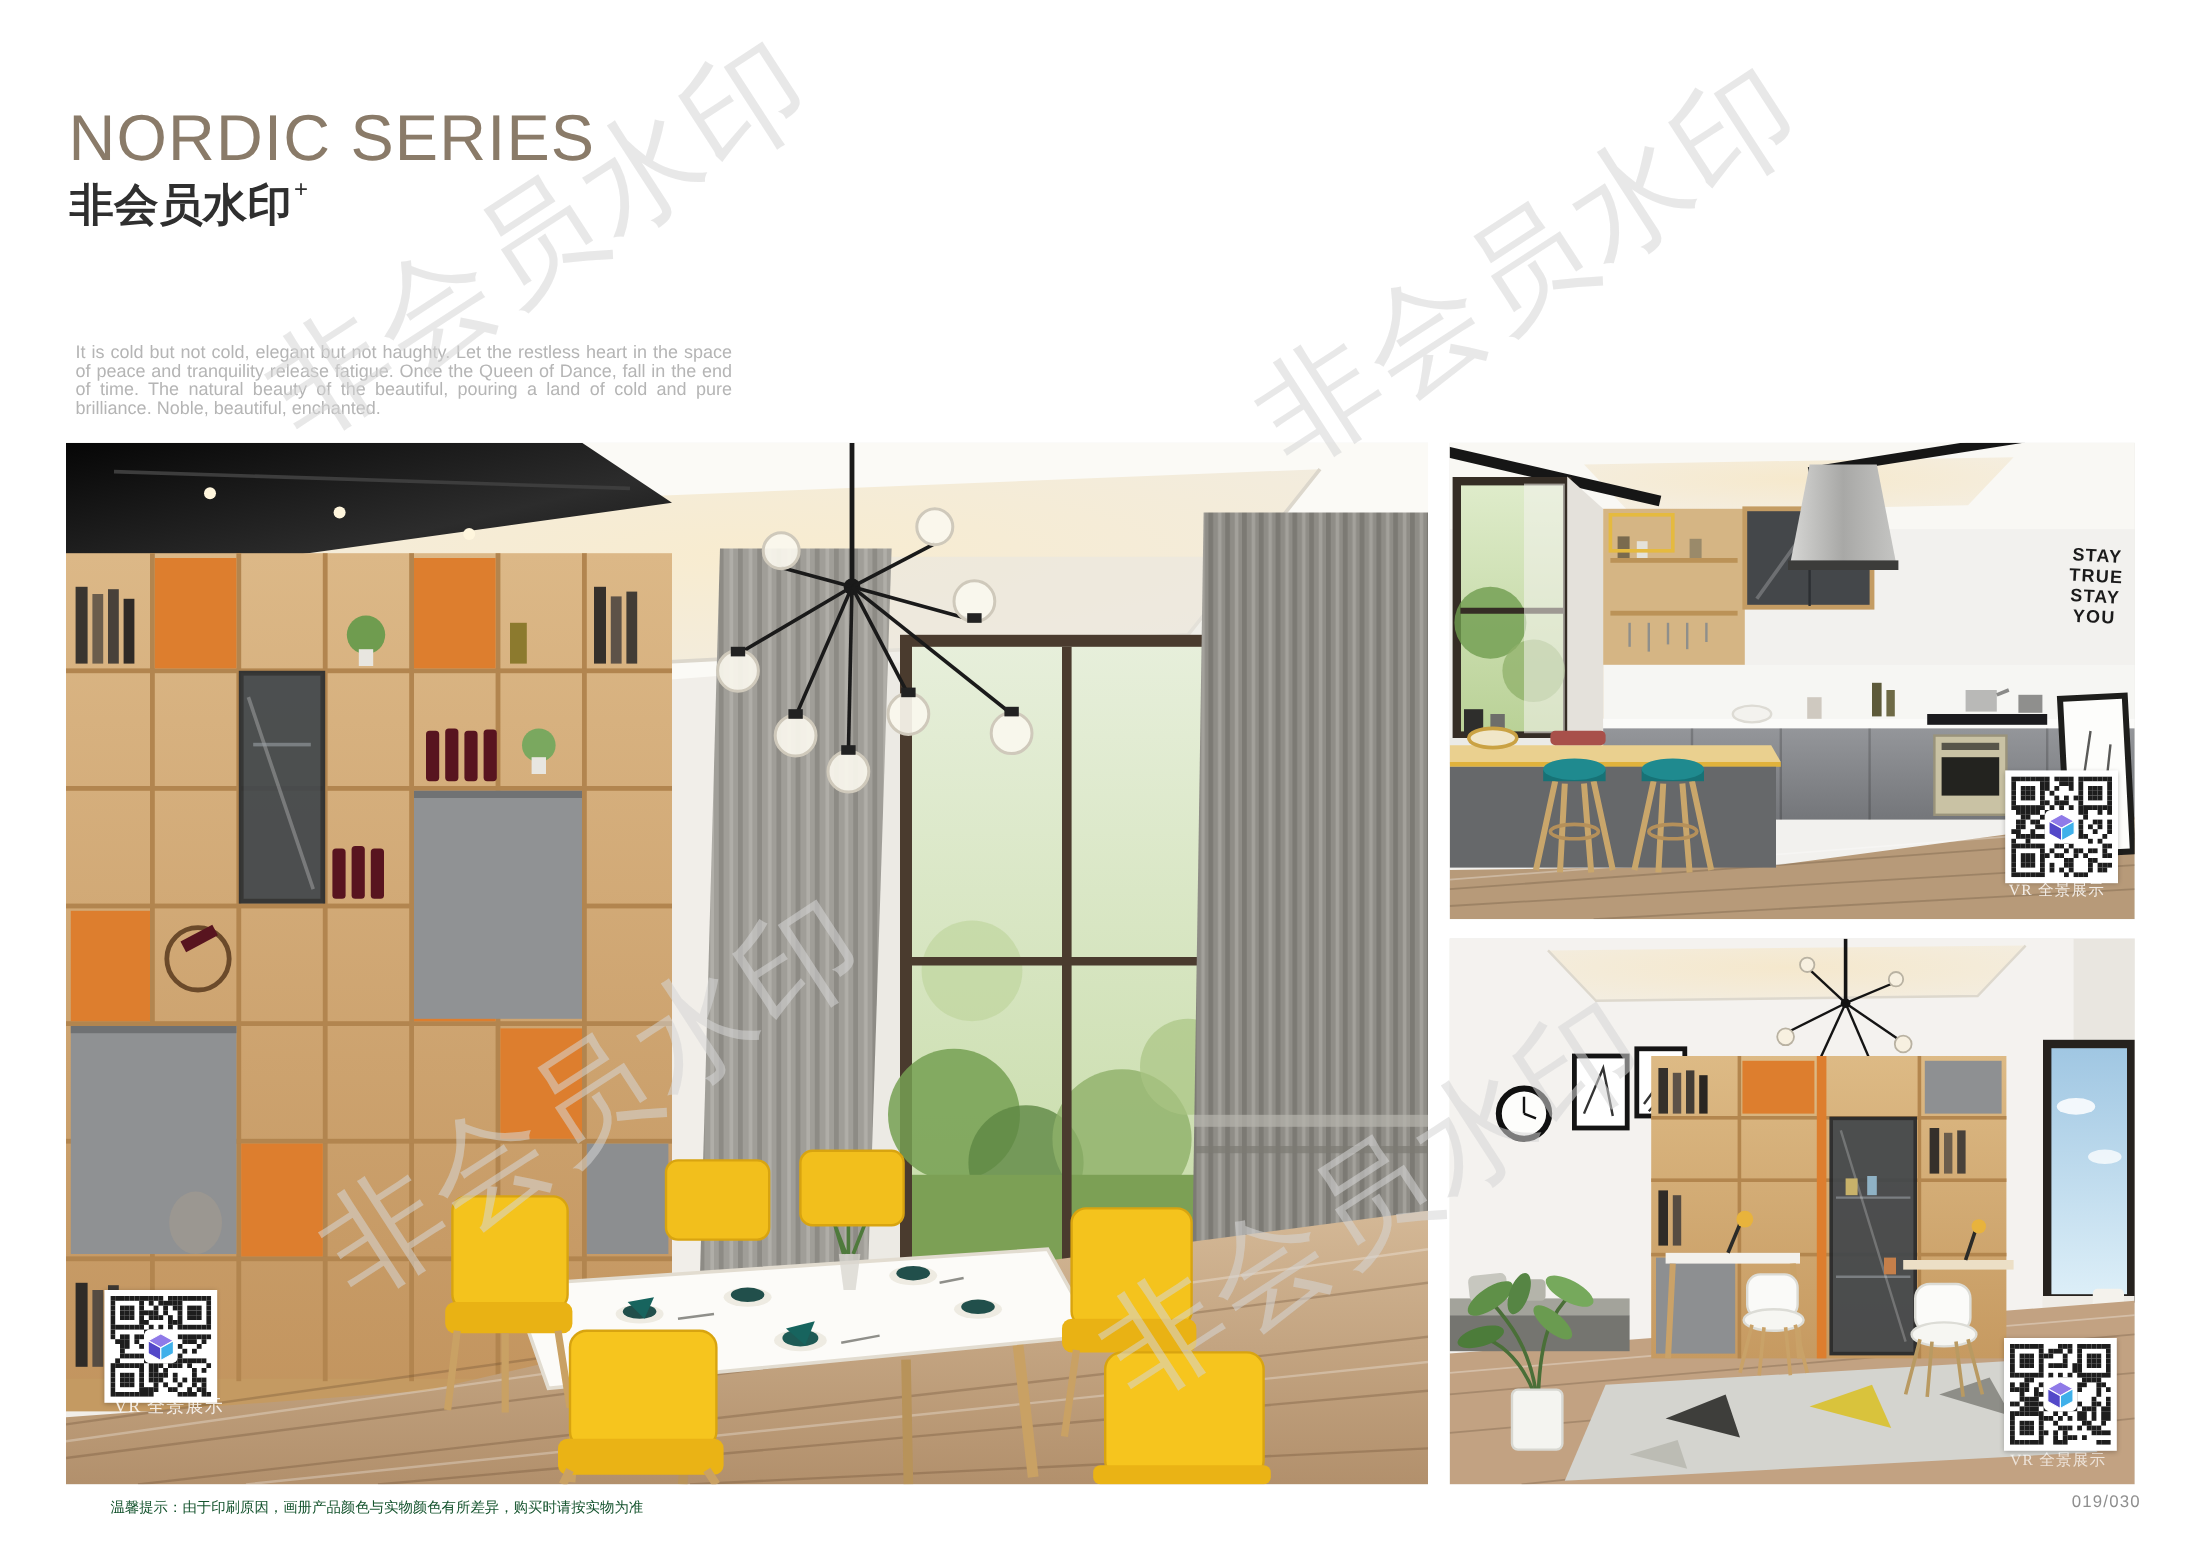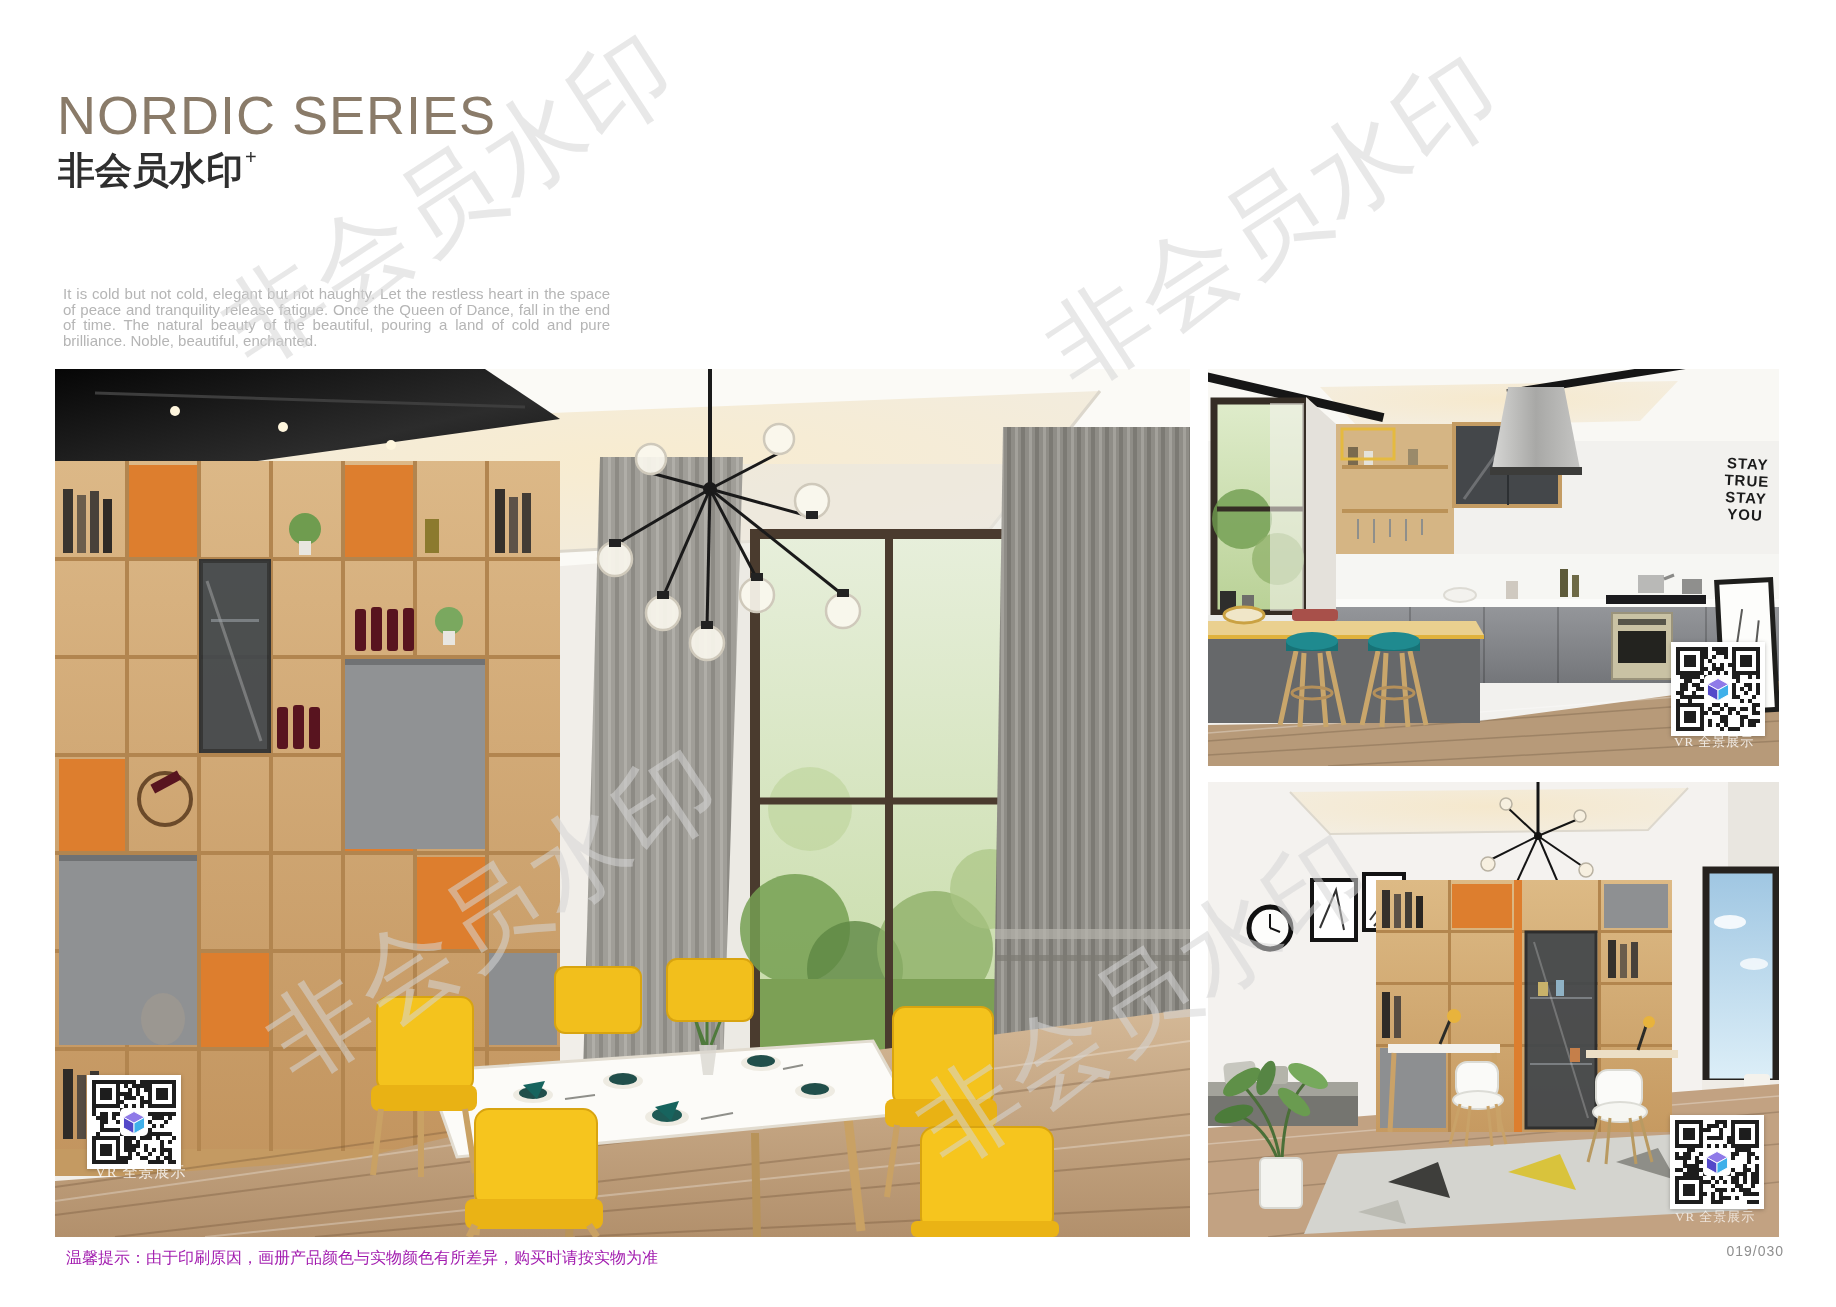--- a/index.html
+++ b/index.html
@@ -28,21 +28,21 @@
            background:#ffffff;border-radius:5px;display:flex;align-items:center;justify-content:center;}
   .vr-label{position:absolute;z-index:6;font-size:15px;letter-spacing:1px;color:rgba(255,255,255,.82);font-family:Liberation Serif, serif;}
   
   .wall-words{position:absolute;left:516px;top:86px;z-index:4;transform:rotate(3deg);
               font-weight:bold;font-size:15px;line-height:17px;letter-spacing:1px;color:#1b1b1b;text-align:center;}
   .wall-words span{display:block;}
   
   .wm{position:absolute;z-index:30;font-size:100px;letter-spacing:3px;white-space:nowrap;
       color:rgba(213,213,213,.55);transform:translate(-50%,-50%) rotate(-33deg);pointer-events:none;}
   
-  .footer-note{position:absolute;left:66px;top:1248px;font-size:16px;color:#a21caf;}
+  .footer-note{position:absolute;left:92px;top:1248px;font-size:12px;color:#14532d;}
   .page-number{position:absolute;right:52px;top:1243px;font-size:14px;color:#8f8f8f;letter-spacing:1px;}
 </style>
 </head>
 <body>
 
 <div class="page">
 
   <div class="title-en">NORDIC SERIES</div>
   <div class="title-cn"><span>非会员水印</span><sup>+</sup></div>
   <div class="desc-en">It is cold but not cold, elegant but not haughty. Let the restless heart in the space of peace and tranquility release fatigue. Once the Queen of Dance, fall in the end of time. The natural beauty of the beautiful, pouring a land of cold and pure brilliance. Noble, beautiful, enchanted.</div>

